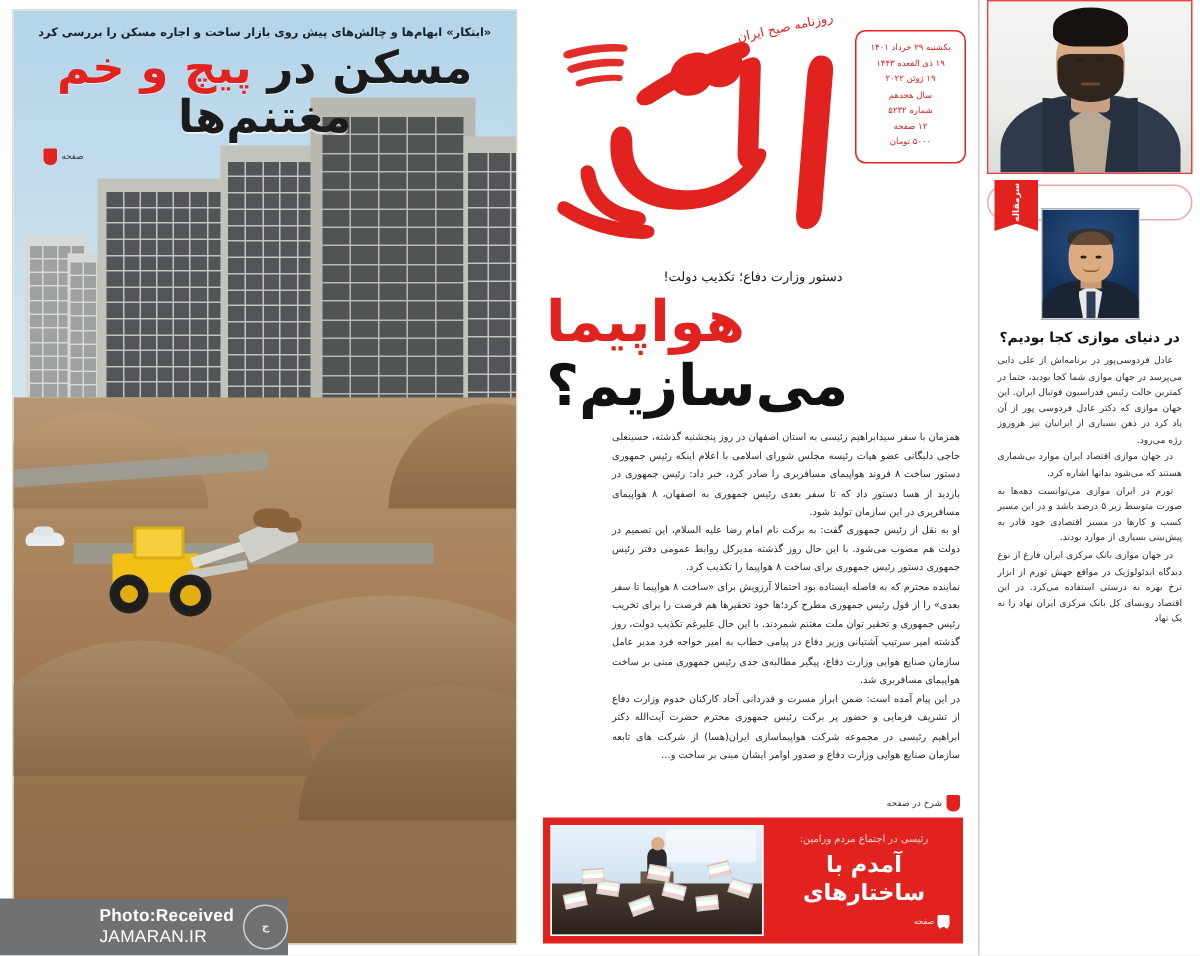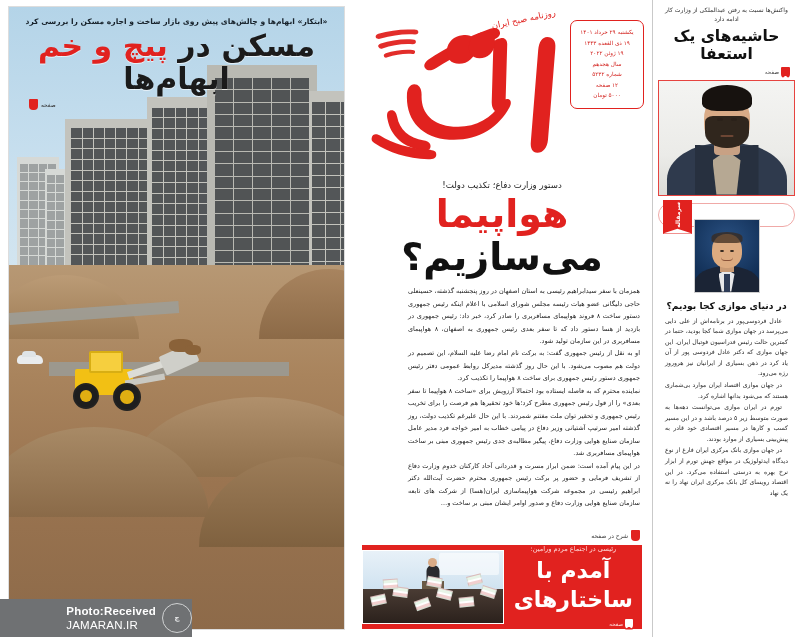--- a/index.html
+++ b/index.html
@@ -268,21 +268,21 @@
     min-height: 0;
   }
   .lead-kicker {
     font-size: 8.6px;
     font-weight: normal;
     color: #1a1a1a;
     text-align: center;
     margin-bottom: 3px;
   }
   .lead-headline {
-    text-align: center;
+    text-align: left;
     font-size: 38px;
     font-weight: bold;
     line-height: 1.12;
     color: #111;
     letter-spacing: -1px;
     margin-bottom: 7px;
   }
   .lead-headline .hl-red { color: #e1221f; }
 
   .lead-body {
@@ -321,21 +321,21 @@
     justify-content: center;
     padding: 0 4px;
   }
   .banner-kicker {
     font-size: 6.6px;
     color: #ffd9d8;
     text-align: center;
     margin-bottom: 4px;
   }
   .banner-headline {
-    font-size: 22px;
+    font-size: 15px;
     font-weight: bold;
     color: #fff;
     text-align: center;
     line-height: 1.3;
     letter-spacing: -.4px;
   }
   .banner-ref { display:flex; align-items:center; gap:2px; margin-top:4px; }
   .banner-ref .lbl { font-size:5.4px; color:#ffe3e2; }
   .banner-ref .dotw {
     width:8px; height:10px; background:#fff; border-radius:1px 1px 4px 4px; position:relative;
@@ -483,28 +483,20 @@
     letter-spacing:.2px; direction:ltr; text-align:left;margin-left:24px;
   }
 </style>
 </head>
 <body>
 
 <div id="newspaper">
 
   <div class="left-col">
 
-    <div class="teaser">
-      <div class="teaser-kicker">واکنش‌ها نسبت به رفتن عبدالملکی از وزارت کار ادامه دارد</div>
-      <div class="teaser-headline">حاشیه‌های یک استعفا</div>
-      <div class="page-ref">
-        <span class="dot"></span>
-        <span class="lbl">صفحه</span>
-      </div>
-    </div>
 
     <div class="teaser-photo">
       <div class="tp-bg"></div>
       <div class="tp-shoulders"></div>
       <div class="tp-lapel-l"></div>
       <div class="tp-lapel-r"></div>
       <div class="tp-shirt"></div>
       <div class="tp-neck"></div>
       <div class="tp-head"></div>
       <div class="tp-beard"></div>
@@ -1054,21 +1046,21 @@
 
       <div class="mound" style="left:120px; top:390px; width:260px; height:80px; background:linear-gradient(180deg,#b0906c 0%,#90704c 100%);"></div>
       <div class="mound" style="left:-30px; top:420px; width:230px; height:90px; background:linear-gradient(180deg,#a88a66 0%,#8a6a48 100%);"></div>
       <div class="mound" style="left:190px; top:450px; width:200px; height:90px; background:linear-gradient(180deg,#9c7c58 0%,#7f613f 100%);"></div>
 
       <div class="ph-headtext">
         <div class="ph-kicker">«ابتکار» ابهام‌ها و چالش‌های پیش روی بازار ساخت و اجاره مسکن را بررسی کرد</div>
         <div class="ph-headline">
           <span>مسکن در</span>
           <span class="hl-red">پیچ و خم</span>
-          <span>ابهام‌ها</span>
+          <span>مغتنم‌ها</span>
         </div>
         <div class="ph-ref">
           <span class="lbl">صفحه</span>
           <span style="width:9px;height:11px;background:#e1221f;border-radius:1px 1px 4px 4px;display:inline-block"></span>
         </div>
       </div>
     </div>
   </div>
 
   <div class="watermark">

